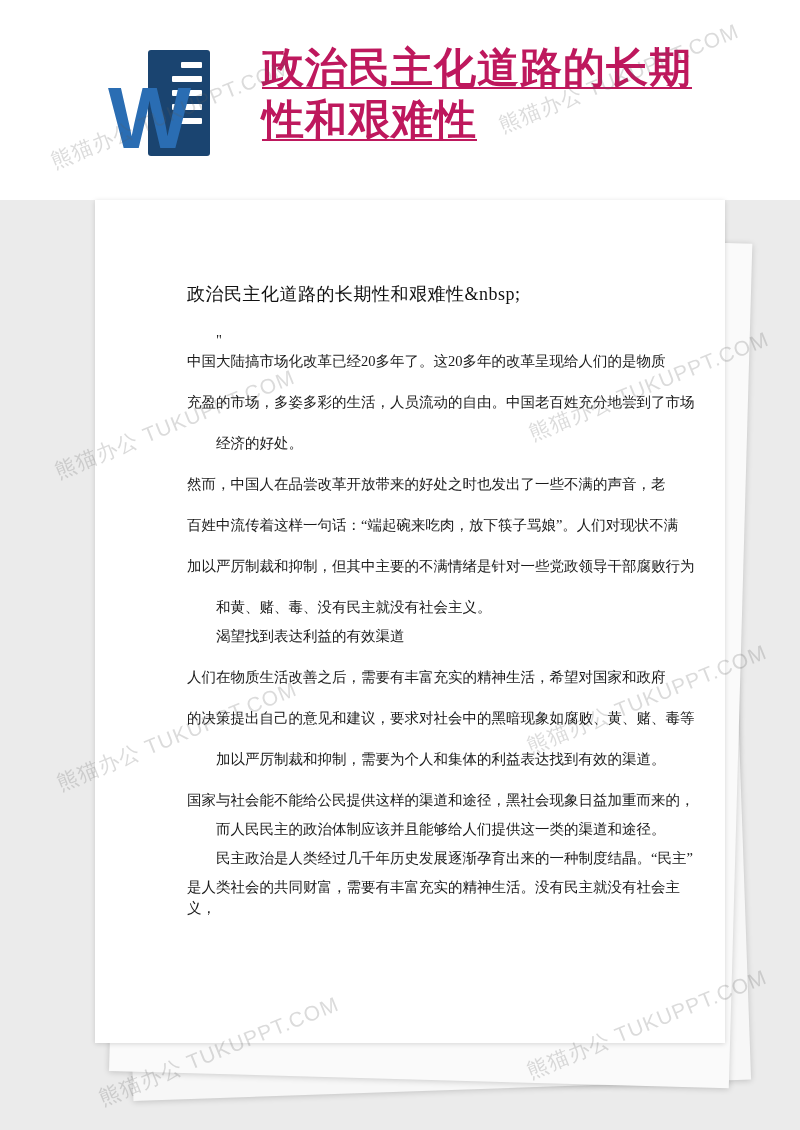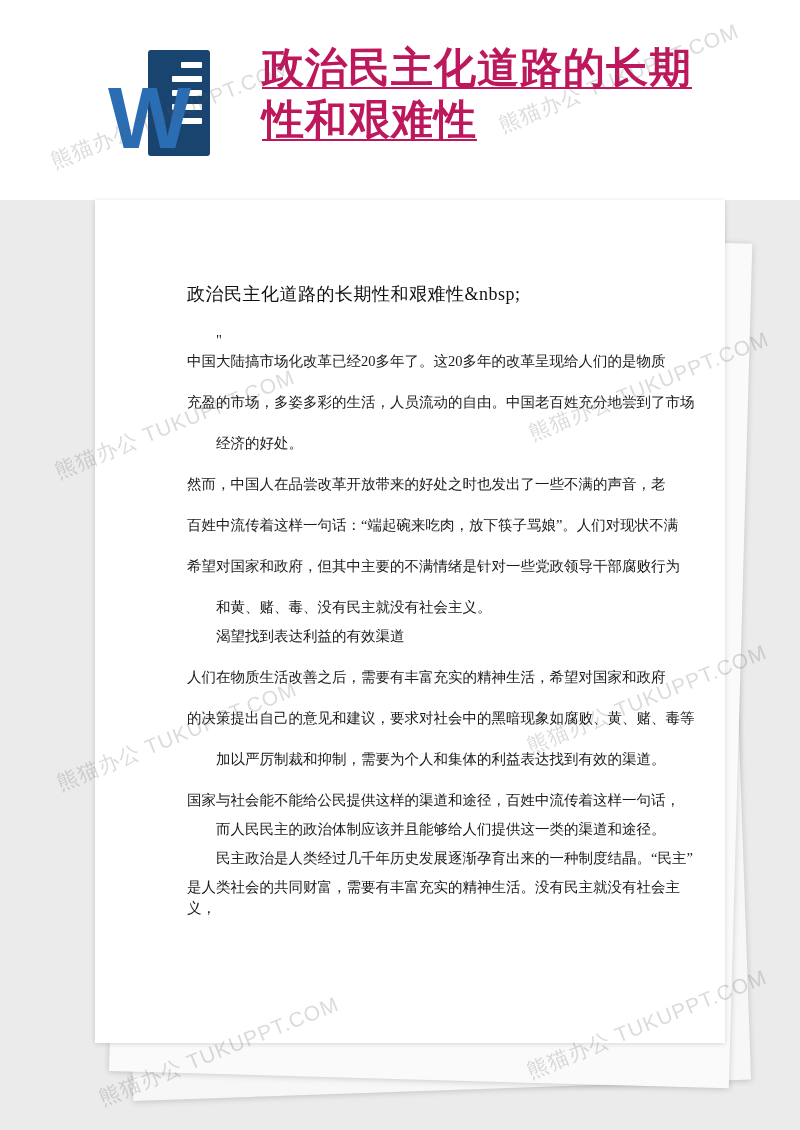--- a/index.html
+++ b/index.html
@@ -135,27 +135,27 @@
     <div class="page-under right"></div>
     <article class="doc-page">
       <h2 class="doc-title">政治民主化道路的长期性和艰难性&amp;nbsp;</h2>
       <div class="doc-body">
           <p class="doc-para indent none">"</p>
           <p class="doc-para">中国大陆搞市场化改革已经20多年了。这20多年的改革呈现给人们的是物质</p>
           <p class="doc-para">充盈的市场，多姿多彩的生活，人员流动的自由。中国老百姓充分地尝到了市场</p>
           <p class="doc-para indent">经济的好处。</p>
           <p class="doc-para">然而，中国人在品尝改革开放带来的好处之时也发出了一些不满的声音，老</p>
           <p class="doc-para">百姓中流传着这样一句话：“端起碗来吃肉，放下筷子骂娘”。人们对现状不满</p>
-          <p class="doc-para">希望对国家和政府，但其中主要的不满情绪是针对一些党政领导干部腐败行为</p>
+          <p class="doc-para">加以严厉制裁和抑制，但其中主要的不满情绪是针对一些党政领导干部腐败行为</p>
           <p class="doc-para indent tight">和黄、赌、毒、没有民主就没有社会主义。</p>
           <p class="doc-para indent">渴望找到表达利益的有效渠道</p>
           <p class="doc-para">人们在物质生活改善之后，需要有丰富充实的精神生活，希望对国家和政府</p>
           <p class="doc-para">的决策提出自己的意见和建议，要求对社会中的黑暗现象如腐败、黄、赌、毒等</p>
           <p class="doc-para indent">加以严厉制裁和抑制，需要为个人和集体的利益表达找到有效的渠道。</p>
-          <p class="doc-para tight">国家与社会能不能给公民提供这样的渠道和途径，百姓中流传着这样一句话，</p>
+          <p class="doc-para tight">国家与社会能不能给公民提供这样的渠道和途径，黑社会现象日益加重而来的，</p>
           <p class="doc-para indent tight">而人民民主的政治体制应该并且能够给人们提供这一类的渠道和途径。</p>
           <p class="doc-para indent tight">民主政治是人类经过几千年历史发展逐渐孕育出来的一种制度结晶。“民主”</p>
           <p class="doc-para">是人类社会的共同财富，需要有丰富充实的精神生活。没有民主就没有社会主义，</p>
         </div>
     </article>
   </div>
 
   <div class="wm-layer">
       <div class="wm" style="left: 500px; top: 112px;">熊猫办公 TUKUPPT.COM</div>
       <div class="wm" style="left: 52px; top: 148px;">熊猫办公 TUKUPPT.COM</div>

